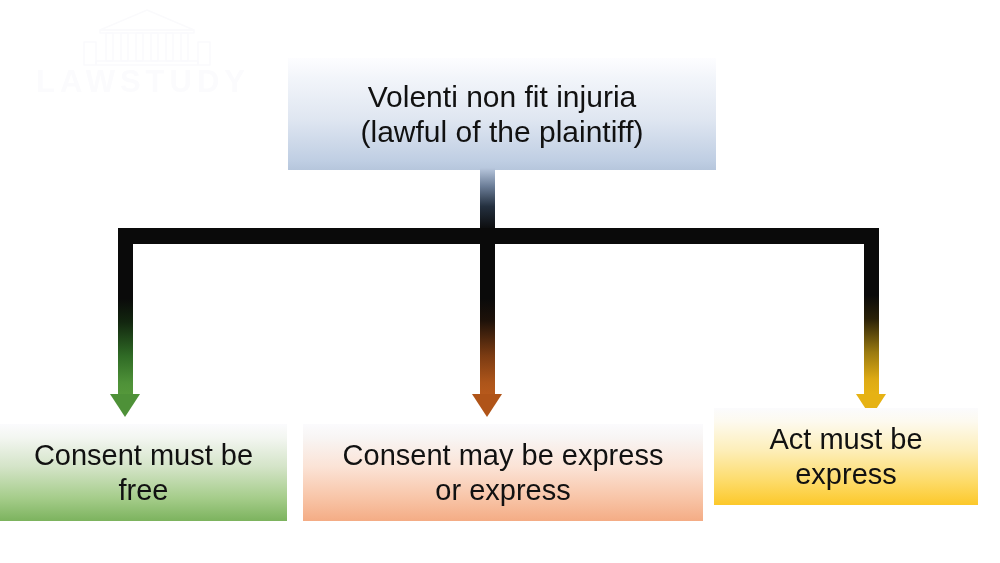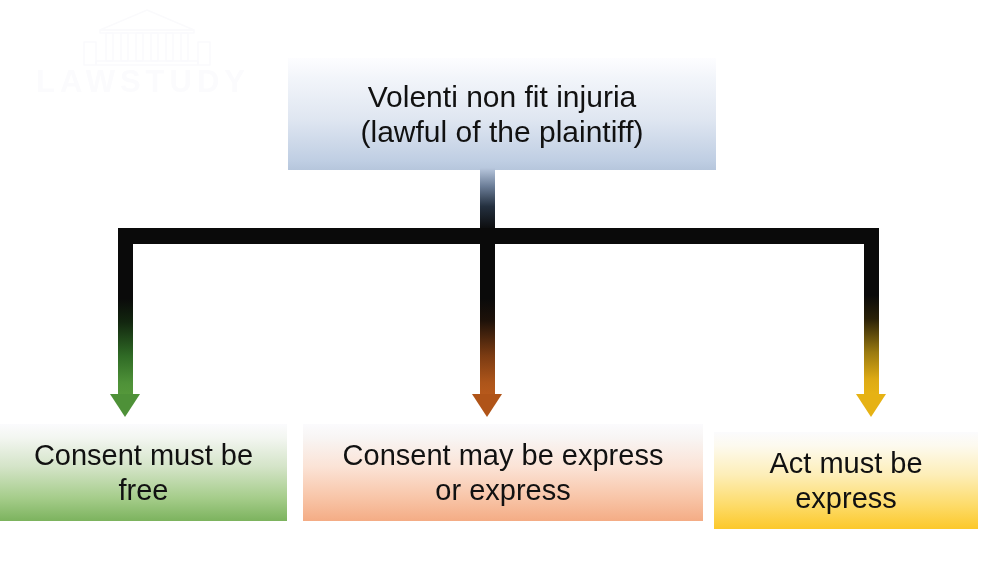--- a/index.html
+++ b/index.html
@@ -90,21 +90,21 @@
     left: 303px;
     top: 424px;
     width: 400px;
     height: 97px;
     font-size: 29px;
     background: linear-gradient(to bottom, #fbfbfd 0%, #f8f5f4 14%, #fbe3d6 44%, #f8c5a8 76%, #f4ac85 100%);
   }
 
   #box-right {
     left: 714px;
-    top: 432px;
+    top: 408px;
     width: 264px;
     height: 97px;
     font-size: 29px;
     background: linear-gradient(to bottom, #fbfbfd 0%, #fdfaef 14%, #fdeeb8 44%, #fddb68 76%, #fcc82a 100%);
   }
 
   
   .conn {
     position: absolute;
     pointer-events: none;

